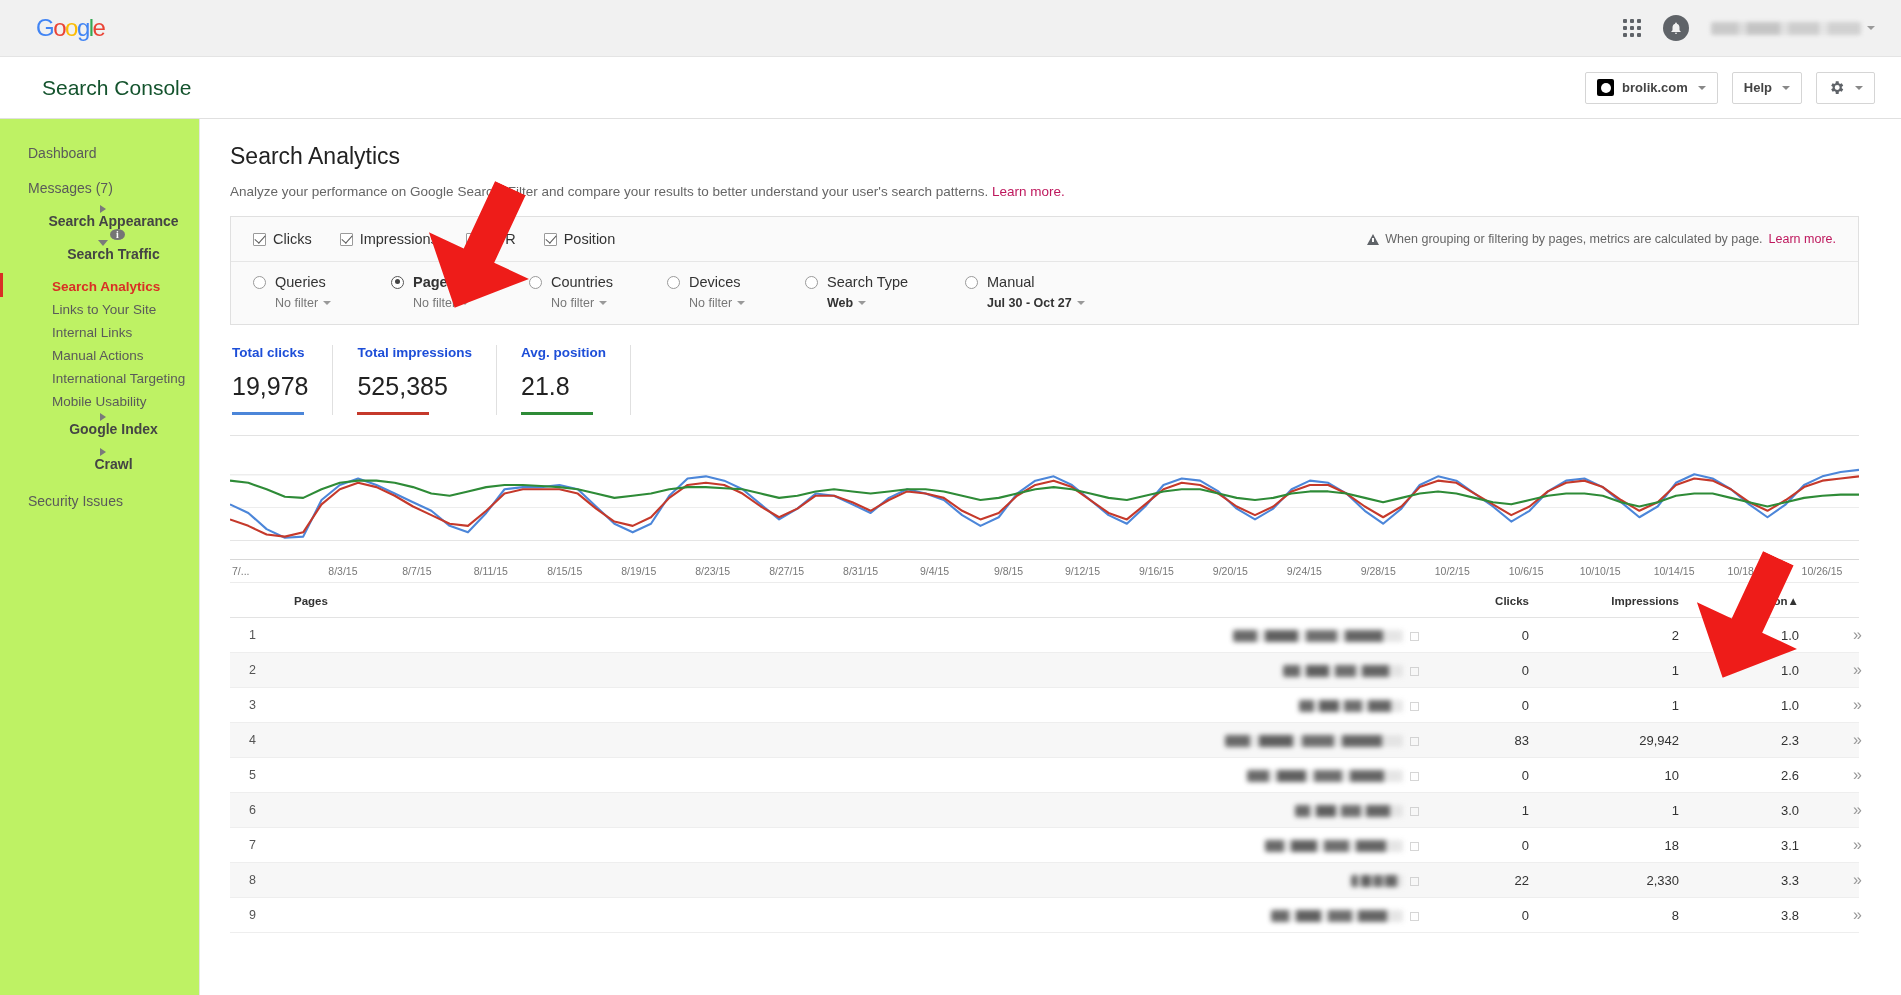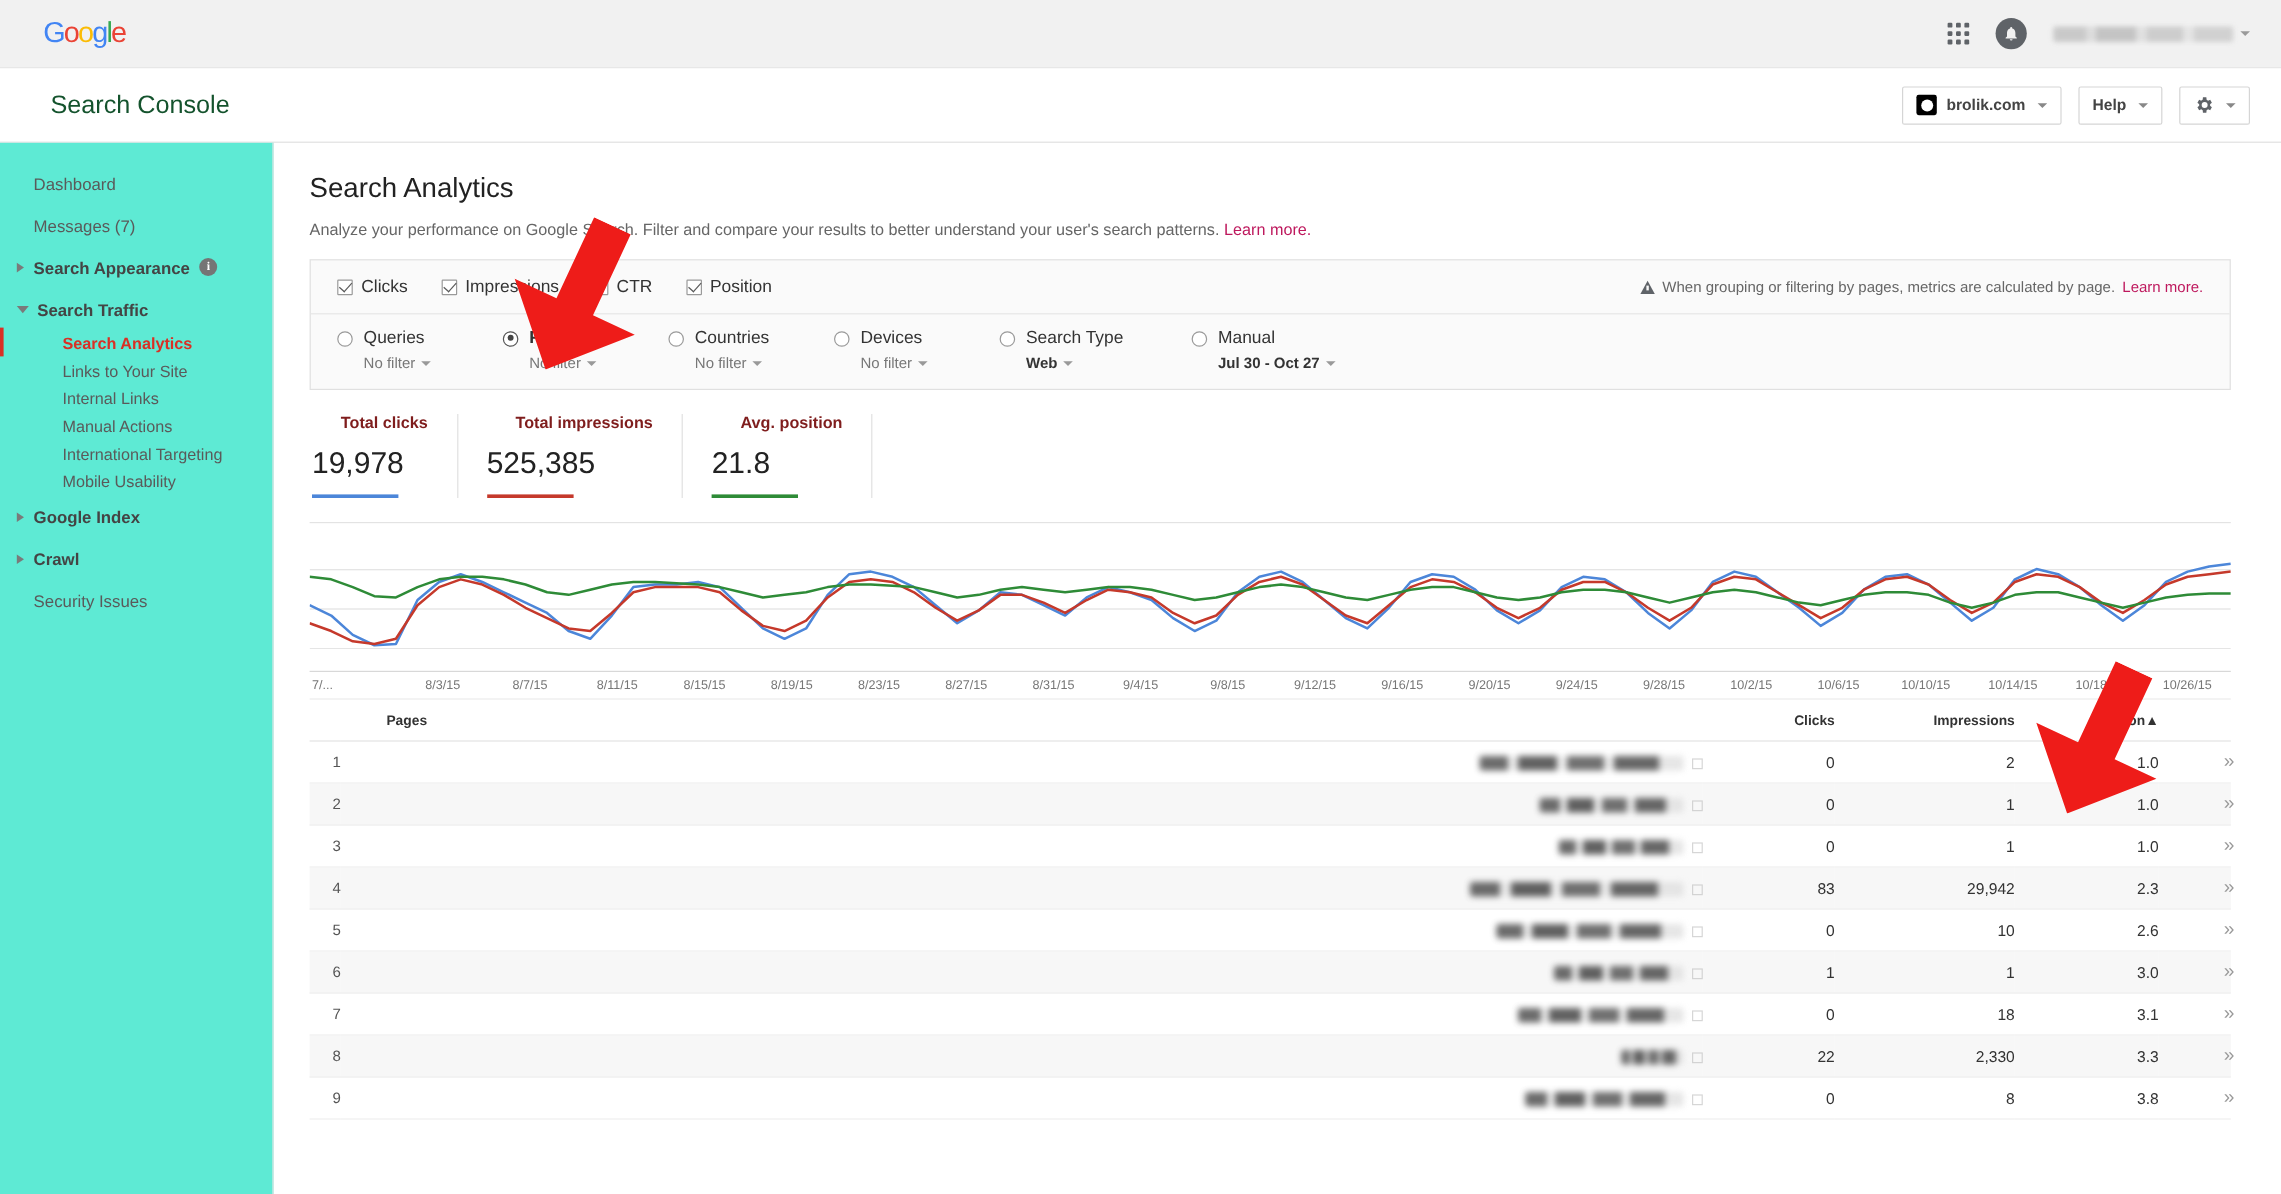--- a/index.html
+++ b/index.html
@@ -49,27 +49,27 @@
     display: flex; align-items: center; gap: 8px; padding: 0 11px;
     font-size: 13px; color: #444; font-weight: bold; cursor: pointer; white-space: nowrap;
   }
   .btn .caret { border-left: 4px solid transparent; border-right: 4px solid transparent; border-top: 4px solid #888; margin-left: 2px; }
   .site-ico { width: 17px; height: 17px; background: #000; border-radius: 2px; display: flex; align-items: center; justify-content: center; }
   .site-ico::after { content: ""; width: 10px; height: 10px; border-radius: 50%; background: #fff; }
   .gear { width: 17px; height: 17px; }
 
   
   .body { display: flex; height: 876px; }
-  .sidebar { width: 228px; background: #5eead4; border-right: 1px solid #e5e5e5; padding-top: 16px; flex: none; }
+  .sidebar { width: 200px; background: #bef264; border-right: 1px solid #e5e5e5; padding-top: 16px; flex: none; }
   .snav { font-size: 14px; color: #5a5a5a; }
   .snav .row { display: flex; align-items: center; height: 35px; padding-left: 28px; cursor: pointer; position: relative; }
   .snav .row.sub { padding-left: 52px; height: 23px; font-size: 13.5px; }
   .snav .row.sub.active { color: #d93025; font-weight: bold; }
   .snav .row.sub.active::before { content: ""; position: absolute; left: 0; top: -2px; width: 3px; height: 24px; background: #d93025; }
-  .snav .row.group { font-weight: bold; color: #444; }
+  .snav .row.group { font-weight: bold; color: #444; flex-direction: column; }
   .snav .tri { width: 0; height: 0; border-top: 4.5px solid transparent; border-bottom: 4.5px solid transparent; border-left: 6px solid #7a7a7a; margin-left: -14px; margin-right: 8px; }
   .snav .tri.open { border-left: 5px solid transparent; border-right: 5px solid transparent; border-top: 6px solid #7a7a7a; border-bottom: none; margin-right: 7px; }
   .info-ico { width: 15px; height: 15px; border-radius: 50%; background: #757575; color: #fff; font-size: 10px; font-weight: bold; display: inline-flex; align-items: center; justify-content: center; margin-left: 8px; font-family: "Liberation Serif", serif; }
 
   
   .main { flex: 1; padding: 24px 42px 0 30px; overflow: hidden; }
   h1.title { font-size: 23px; font-weight: normal; color: #222; margin: 0 0 14px 0; }
   .desc { font-size: 13.5px; color: #666; margin-bottom: 17px; }
   .desc a, .lnk { color: #be185d; text-decoration: none; }
 
@@ -92,21 +92,21 @@
   .radio.on { border-color: #555; }
   .radio.on::after { content: ""; position: absolute; left: 2.5px; top: 2.5px; width: 5px; height: 5px; border-radius: 50%; background: #444; }
   .dim-sub { margin-top: 6px; margin-left: 22px; font-size: 12.5px; color: #777; display: flex; align-items: center; gap: 5px; cursor: pointer; }
   .dim-sub.bold { color: #333; font-weight: bold; }
   .dim-sub .caret { border-left: 4px solid transparent; border-right: 4px solid transparent; border-top: 4px solid #999; }
 
   
   .summary { display: flex; margin-top: 20px; padding-left: 2px; }
   .sbox { padding-right: 24px; padding-left: 0; border-right: 1px solid #e0e0e0; margin-right: 24px; position: relative; }
   .sbox:first-child { }
-  .sbox .lbl { font-size: 13.5px; font-weight: bold; color: #7f1d1d; margin-left: 24px; }
+  .sbox .lbl { font-size: 13.5px; font-weight: bold; color: #1d4ed8; }
   .sbox .val { font-size: 25px; color: #222; margin-top: 12px; font-weight: normal; }
   .sbox .bar { height: 3px; width: 72px; margin-top: 11px; }
 
   
   .chart-wrap { margin-top: 20px; border-top: 1px solid #e3e3e3; padding-top: 6px; }
   .chart { position: relative; height: 117px; width: 100%; }
   .chart svg { display: block; width: 100%; height: 117px; }
   .xaxis { display: flex; border-top: 1px solid #d8d8d8; border-bottom: 1px solid #ececec; height: 24px; align-items: center; }
   .xaxis span { font-size: 10.5px; color: #777; flex: 1; text-align: center; }
   .xaxis span:first-child { text-align: left; padding-left: 2px; }

